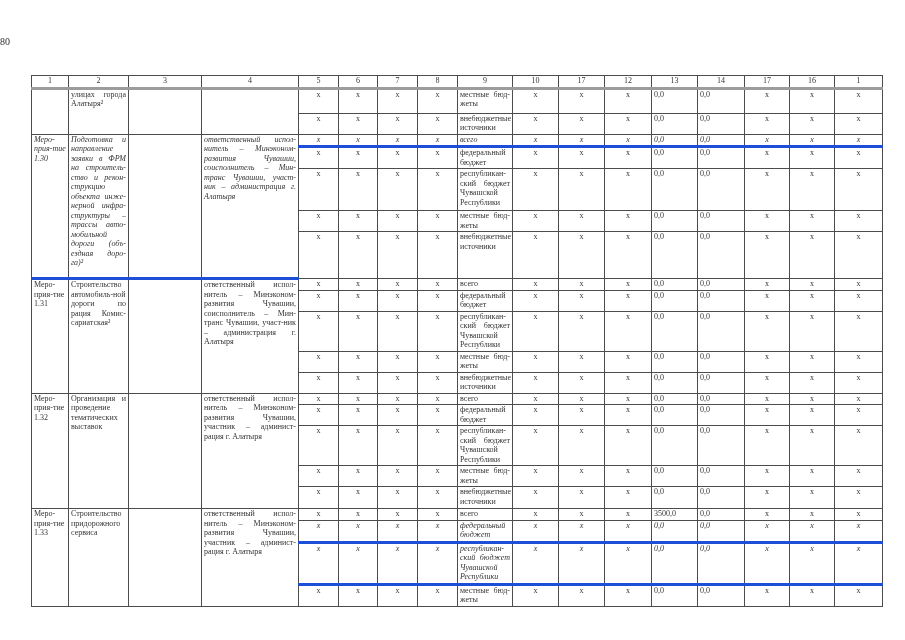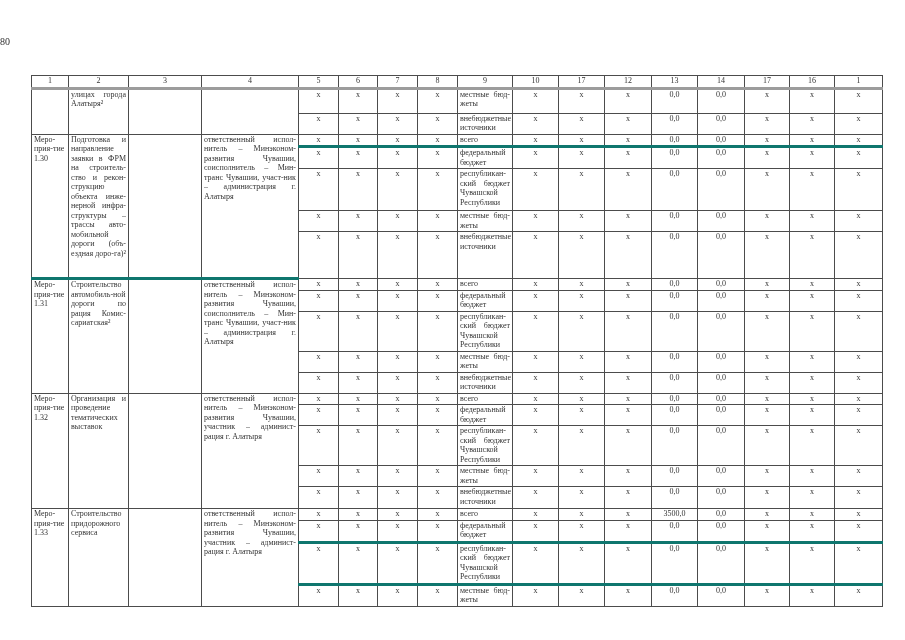--- a/index.html
+++ b/index.html
@@ -27,22 +27,22 @@
   thead td {
     text-align:center; padding:0; height:9px;
     font-size:8px; line-height:9px;
     border-bottom:3px solid #9c9c9c !important;
   }
   td.c-num   { text-align:left; }
   td.c-desc  { text-align:justify;margin-top:44px; }
   td.c-exec  { text-align:justify; }
   td.c-src   { text-align:justify;margin-left:18px; }
   td.c-x     { text-align:center; }
-  td.c-amt   { text-align:center; }
-  tr.gray-bottom > td { border-bottom:3px solid #0f766e; }
+  td.c-amt   { }
+  tr.gray-bottom > td { border-bottom:3px solid #1d4ed8;font-style:italic; }
 </style>
 </head>
 <body>
 
 <div class="page-number">80</div>
 
 <table class="measures">
   <colgroup>
     <col style="width:37px">
       <col style="width:60px">

